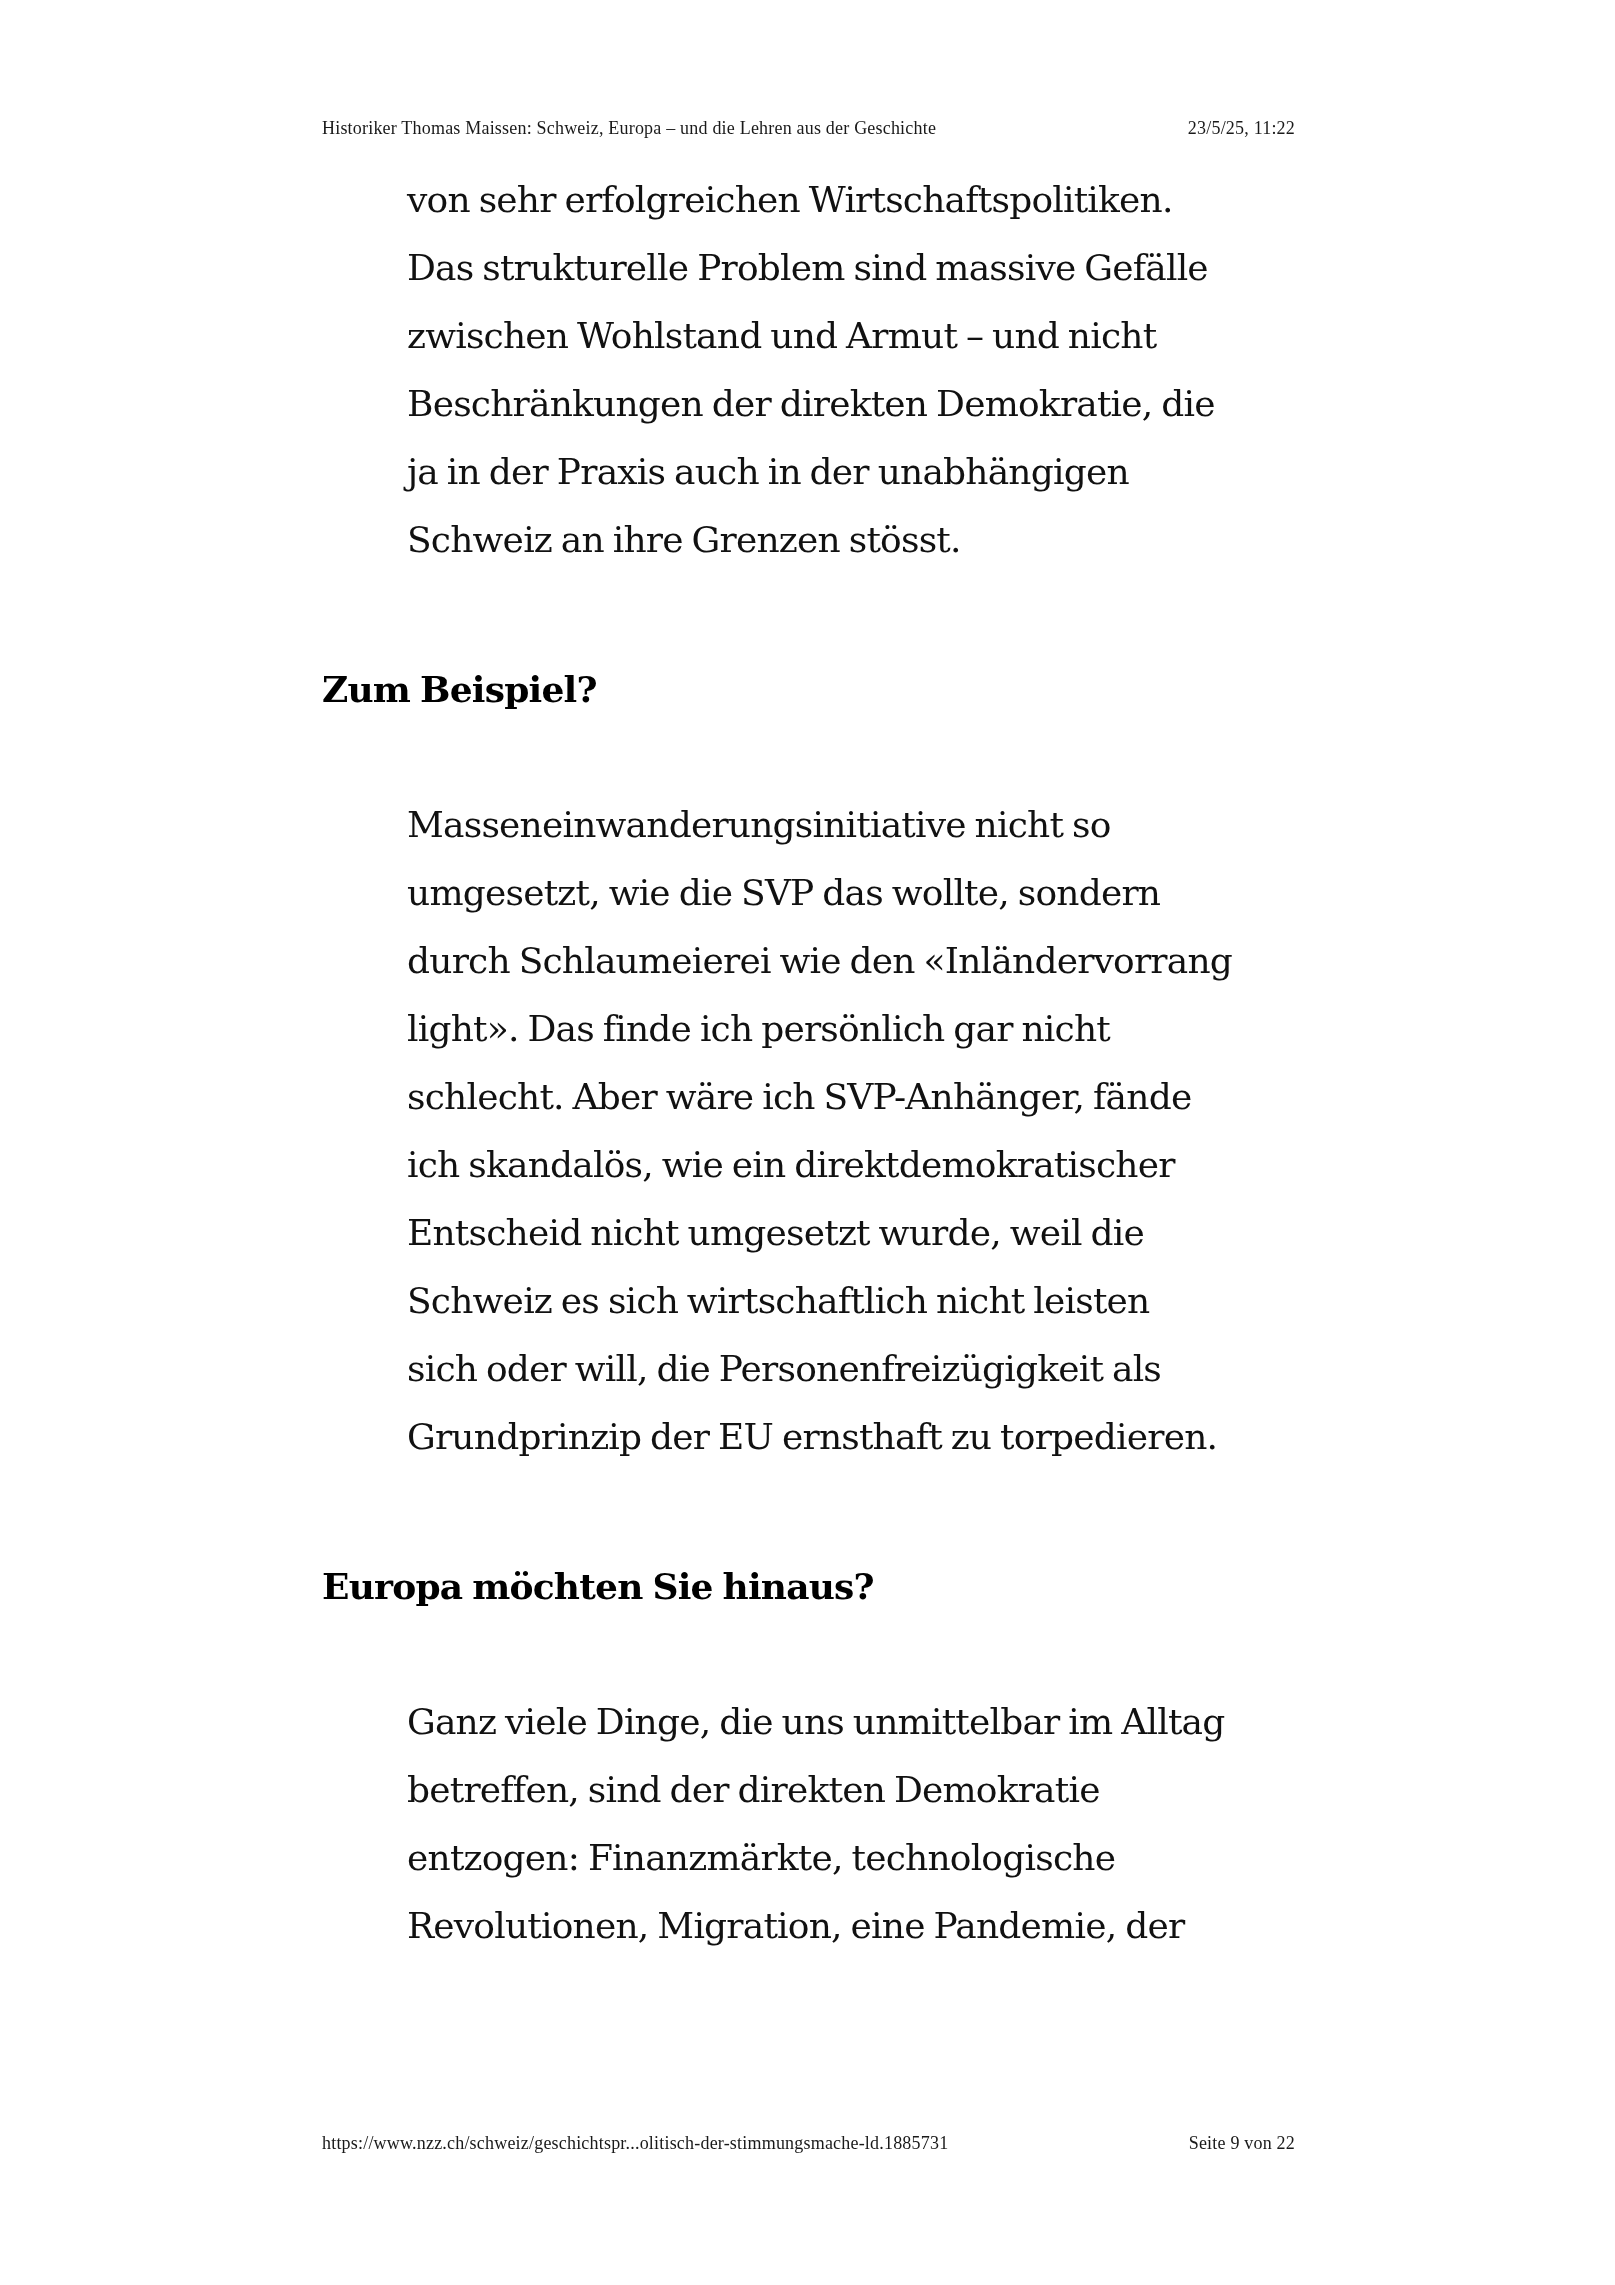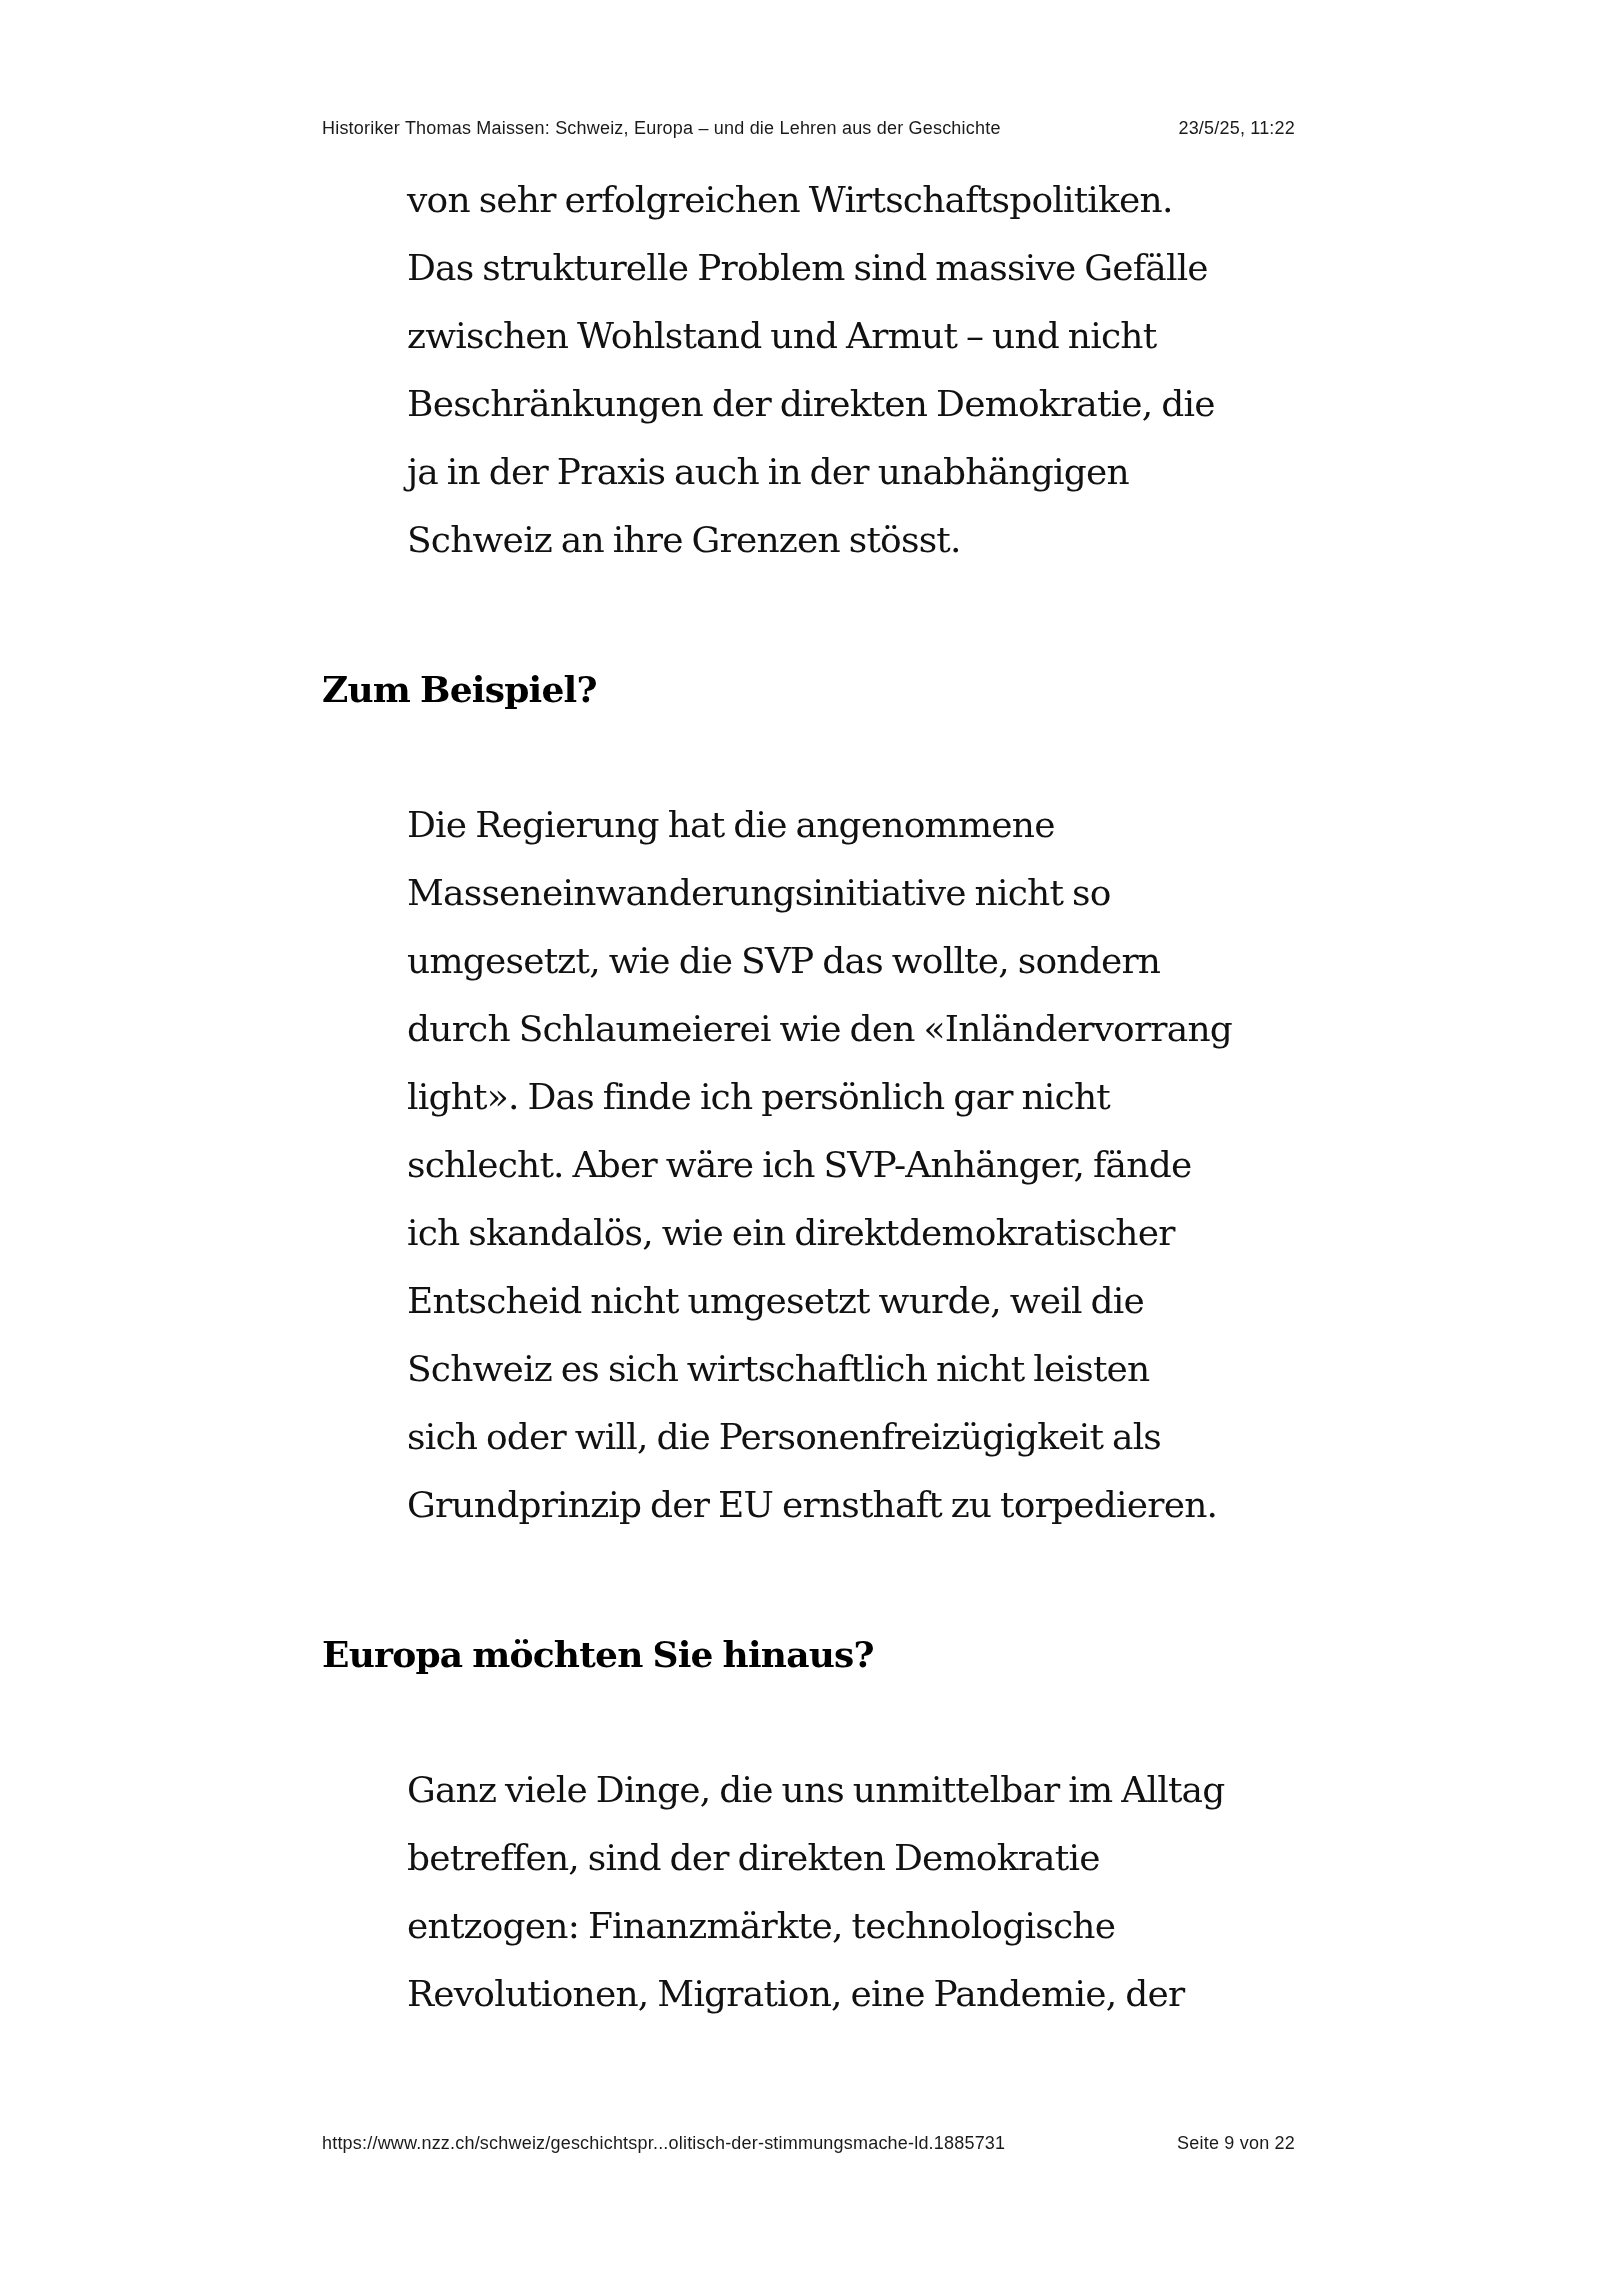--- a/index.html
+++ b/index.html
@@ -13,21 +13,21 @@
       position: relative;
       overflow: hidden;
       color: #111111;
     }
     .page-header, .page-footer {
       position: absolute;
       left: 322px;
       width: 973px;
       display: flex;
       justify-content: space-between;
-      font-family: Liberation Sans, sans-serif;
+      font-family: Liberation Serif, serif;
       font-size: 18px;
       letter-spacing: 0.2px;
       color: #1a1a1a;
       white-space: nowrap;
     }
     .page-header { top: 118px; }
     .page-footer { top: 2133px; }
 
     .content {
       position: absolute;
@@ -75,21 +75,20 @@
     <span class="line">Das strukturelle Problem sind massive Gefälle</span>
     <span class="line">zwischen Wohlstand und Armut – und nicht</span>
     <span class="line">Beschränkungen der direkten Demokratie, die</span>
     <span class="line">ja in der Praxis auch in der unabhängigen</span>
     <span class="line">Schweiz an ihre Grenzen stösst.</span>
   </div>
 
   <div class="heading gap-before-heading">Zum Beispiel?</div>
 
   <div class="para gap-after-heading">
-    <span class="line">Die Regierung hat die angenommene</span>
     <span class="line">Masseneinwanderungsinitiative nicht so</span>
     <span class="line">umgesetzt, wie die SVP das wollte, sondern</span>
     <span class="line">durch Schlaumeierei wie den «Inländervorrang</span>
     <span class="line">light». Das finde ich persönlich gar nicht</span>
     <span class="line">schlecht. Aber wäre ich SVP-Anhänger, fände</span>
     <span class="line">ich skandalös, wie ein direktdemokratischer</span>
     <span class="line">Entscheid nicht umgesetzt wurde, weil die</span>
     <span class="line">Schweiz es sich wirtschaftlich nicht leisten</span>
     <span class="line">sich oder will, die Personenfreizügigkeit als</span>
     <span class="line">Grundprinzip der EU ernsthaft zu torpedieren.</span>

